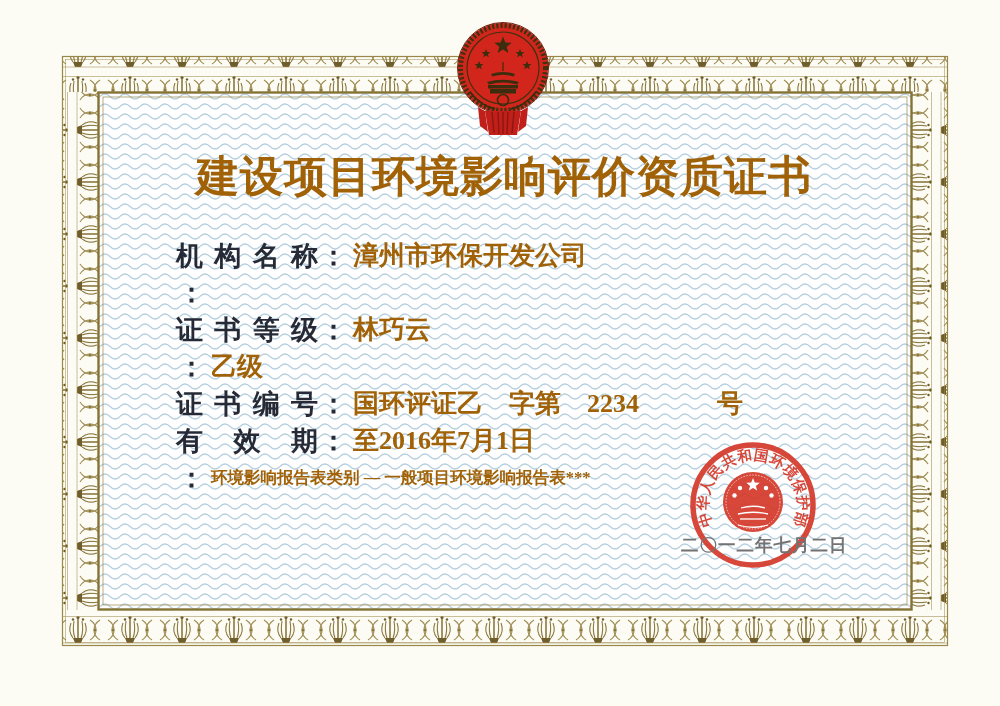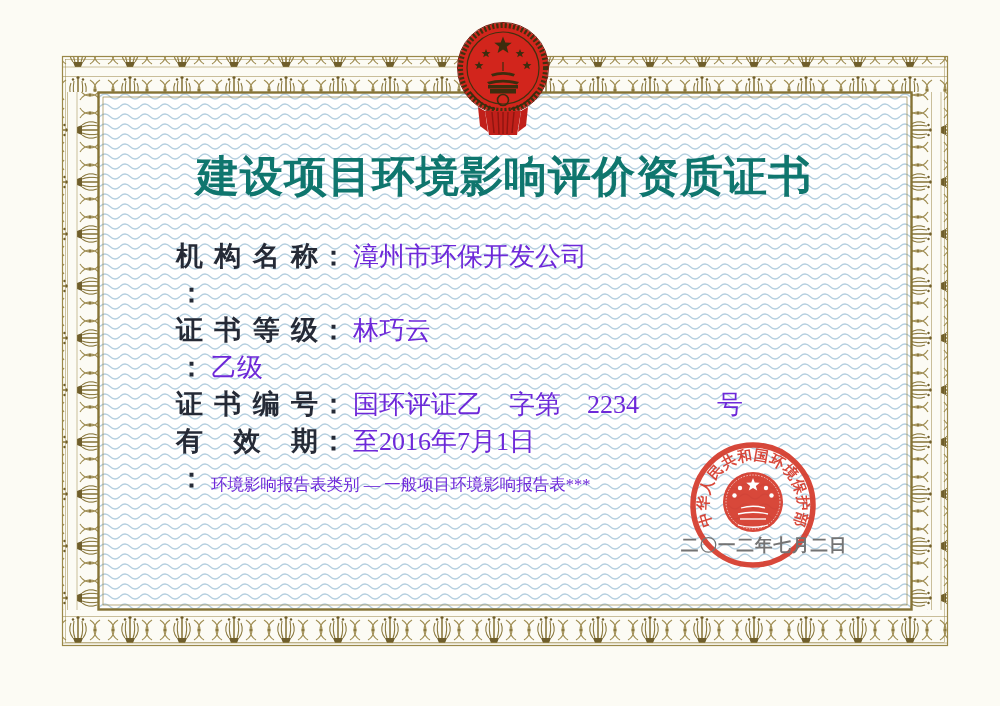--- a/index.html
+++ b/index.html
@@ -7,30 +7,30 @@
     position:relative;width:1000px;height:706px;background:#fcfbf4;
     overflow:hidden;
     font-family:"Liberation Serif","DejaVu Serif",serif;
     color:#252a36;
   }
   .bg{position:absolute;left:0;top:0;z-index:1;}
   .emblem{position:absolute;left:440px;top:8px;z-index:4;}
   .title{
     position:absolute;left:96px;top:148px;width:816px;z-index:3;
     text-align:center;font-size:43px;font-weight:bold;letter-spacing:1px;
-    color:#0f766e;white-space:nowrap;
+    color:#a16207;white-space:nowrap;
   }
   .fields{position:absolute;left:176px;top:237px;width:640px;z-index:3;}
-  .row{display:flex;align-items:flex-end;height:37px;white-space:pre;}
+  .row{display:flex;align-items:center;height:37px;white-space:pre;}
   .lab{
     display:inline-block;width:142px;font-size:27px;font-weight:bold;
     text-align:justify;text-align-last:justify;color:#252a36;
   }
   .colon{font-size:27px;font-weight:bold;margin:0 6px 0 2px;}
-  .val{font-size:26px;font-weight:normal;color:#6d28d9;}
+  .val{font-size:26px;font-weight:bold;color:#a16207;}
   .val.small{font-size:16.5px;}
   .seal{position:absolute;left:676px;top:428px;z-index:4;opacity:.92;}
   .date{
     position:absolute;left:681px;top:533px;z-index:6;
     font-size:17.5px;font-weight:bold;color:#737373;letter-spacing:1px;
     white-space:nowrap;
   }
 </style>
 </head>
 <body>

